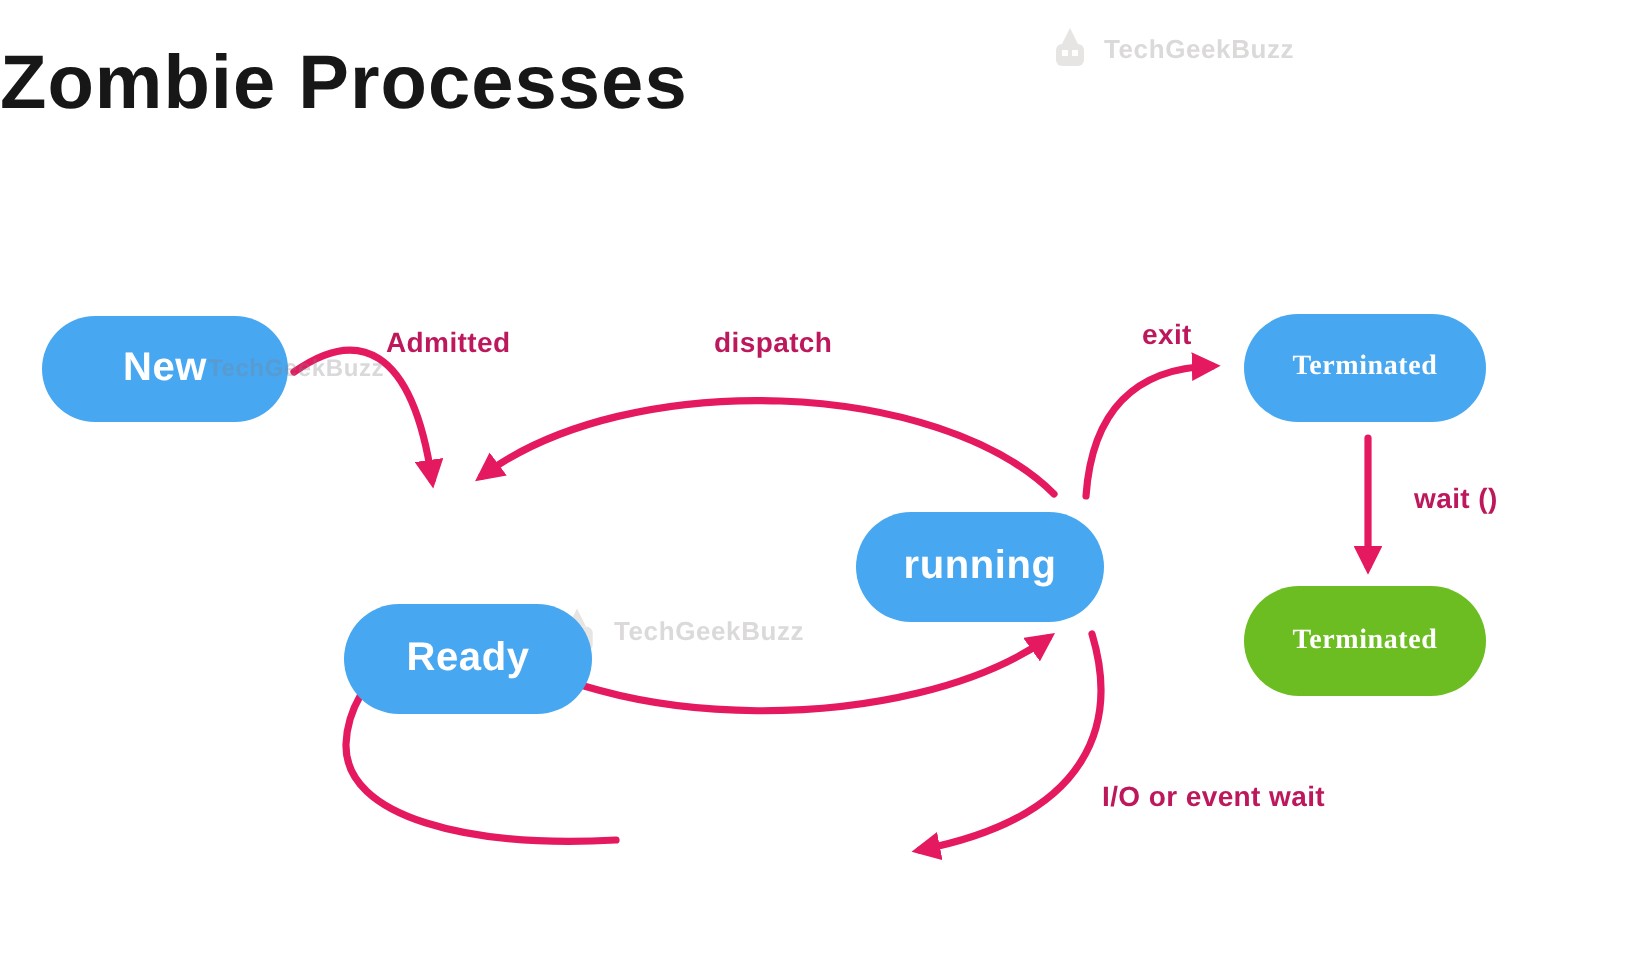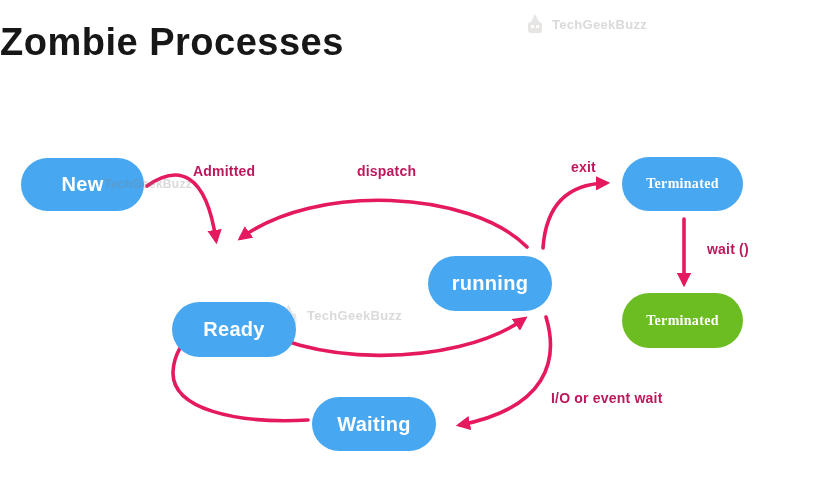--- a/index.html
+++ b/index.html
@@ -109,21 +109,20 @@
     <path class="edge" d="M 546,317 C 559,360 547,408 460,425" marker-end="url(#arrow)"></path>
     <path class="edge" d="M 308,420 C 235,424 172,409 173,372 C 174,344 197,330 205,315" marker-end="url(#arrow)"></path>
   </svg>
 
   <div class="node" style="left:21px;top:158px;width:123px;height:53px;">New</div>
 
   <div class="node" style="left:172px;top:255px;width:124px;height:55px;margin-top:47px;">Ready</div>
 
   <div class="node" style="left:428px;top:256px;width:124px;height:55px;">running</div>
 
-  <div class="node" style="left:312px;top:397px;width:124px;height:54px;">Waiting</div>
 
   <div class="node small-text" style="left:622px;top:157px;width:121px;height:54px;">Terminated</div>
 
   <div class="node green small-text" style="left:622px;top:293px;width:121px;height:55px;">Terminated</div>
 
   <span class="edge-label" style="left:193px;top:163px;">Admitted</span>
 
   <span class="edge-label" style="left:357px;top:163px;">dispatch</span>
 
 

